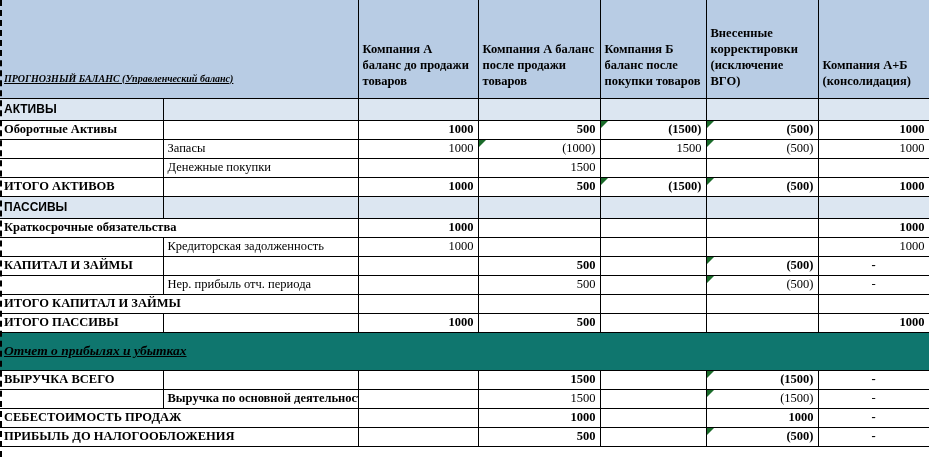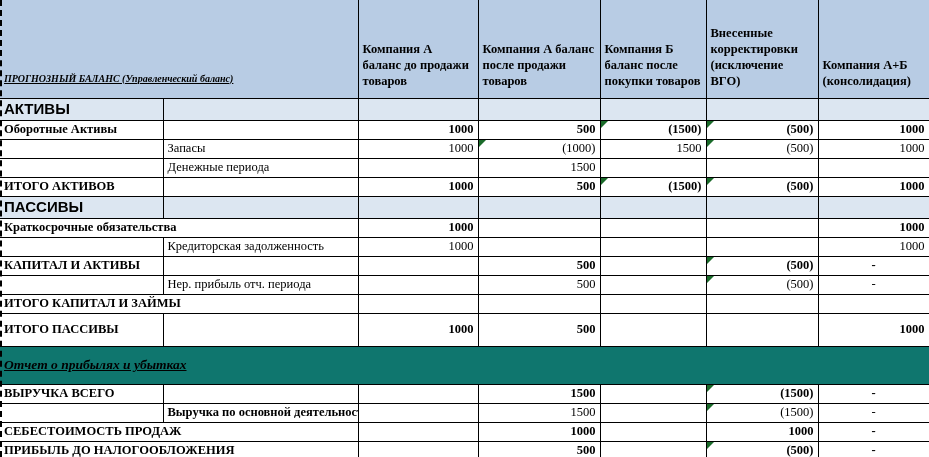--- a/index.html
+++ b/index.html
@@ -25,21 +25,21 @@
   
   tr.hdr td{background:#b8cce4;font-family:Liberation Serif, serif;
     font-size:12.5px;font-weight:bold;vertical-align:bottom;
     white-space:normal;line-height:1.28;padding-bottom:9px;}
   tr.hdr td.titlecell{
     font-family:"Liberation Serif",serif;font-style:italic;font-weight:bold;
     font-size:10px;text-decoration:underline;vertical-align:bottom;
     padding-bottom:12px;white-space:nowrap;}
   
   tr.band td{background:#dce6f1;}
-  tr.band td.lbl{font-family:"Liberation Sans",serif;font-weight:bold;font-size:15px;}
+  tr.band td.lbl{font-family:"Liberation Sans",serif;font-weight:bold;font-size:12px;}
   tr.bandbig td{background:#0f766e;}
   tr.bandbig td.lbl{font-family:"Liberation Serif",serif;font-style:italic;
     font-weight:bold;font-size:13.5px;text-decoration:underline;}
   .bold{font-weight:bold;}
   .caps{font-weight:bold;font-size:13px;}
   .num{text-align:right;font-family:"Liberation Serif",serif;font-size:12.5px;}
   .num.b{font-weight:bold;}
   .dash{text-align:center;}
   .sub{font-size:12.5px;}
   .subc{text-align:center;font-weight:bold;font-size:12.5px;}
@@ -98,21 +98,21 @@
           <td class=""></td>
           <td class="sub">Запасы</td>
           <td class="num">1000</td>
           <td class="num cmt">(1000)</td>
           <td class="num">1500</td>
           <td class="num cmt">(500)</td>
           <td class="num nob">1000</td>
         </tr>
         <tr style="height: 19px;">
           <td class=""></td>
-          <td class="sub">Денежные периода</td>
+          <td class="sub">Денежные покупки</td>
           <td class="num"></td>
           <td class="num">1500</td>
           <td class="num"></td>
           <td class="num"></td>
           <td class="num nob"></td>
         </tr>
         <tr style="height: 19px;">
           <td class="caps">ИТОГО АКТИВОВ</td>
           <td class="sub"></td>
           <td class="num b">1000</td>
@@ -141,21 +141,21 @@
         <tr style="height: 19px;">
           <td class=""></td>
           <td class="sub">Кредиторская задолженность</td>
           <td class="num">1000</td>
           <td class="num"></td>
           <td class="num"></td>
           <td class="num"></td>
           <td class="num nob">1000</td>
         </tr>
         <tr style="height: 19px;">
-          <td class="caps">КАПИТАЛ И АКТИВЫ</td>
+          <td class="caps">КАПИТАЛ И ЗАЙМЫ</td>
           <td class="sub"></td>
           <td class="num b"></td>
           <td class="num b">500</td>
           <td class="num b"></td>
           <td class="num b cmt">(500)</td>
           <td class="num dash b nob">-</td>
         </tr>
         <tr style="height: 19px;">
           <td class=""></td>
           <td class="sub">Нер. прибыль отч. периода</td>
@@ -166,21 +166,21 @@
           <td class="num dash nob">-</td>
         </tr>
         <tr style="height: 19px; margin-top: 15px;">
           <td colspan="2" class="caps">ИТОГО КАПИТАЛ И ЗАЙМЫ</td>
           <td class="num"></td>
           <td class="num"></td>
           <td class="num"></td>
           <td class="num"></td>
           <td class="num nob"></td>
         </tr>
-        <tr style="height: 33px;">
+        <tr style="height: 19px;">
           <td class="caps">ИТОГО ПАССИВЫ</td>
           <td class="sub"></td>
           <td class="num b">1000</td>
           <td class="num b">500</td>
           <td class="num b"></td>
           <td class="num b"></td>
           <td class="num b nob">1000</td>
         </tr>
         <tr class="bandbig" style="height: 38px;">
           <td colspan="7" class="lbl nob">Отчет о прибылях и убытках</td>

